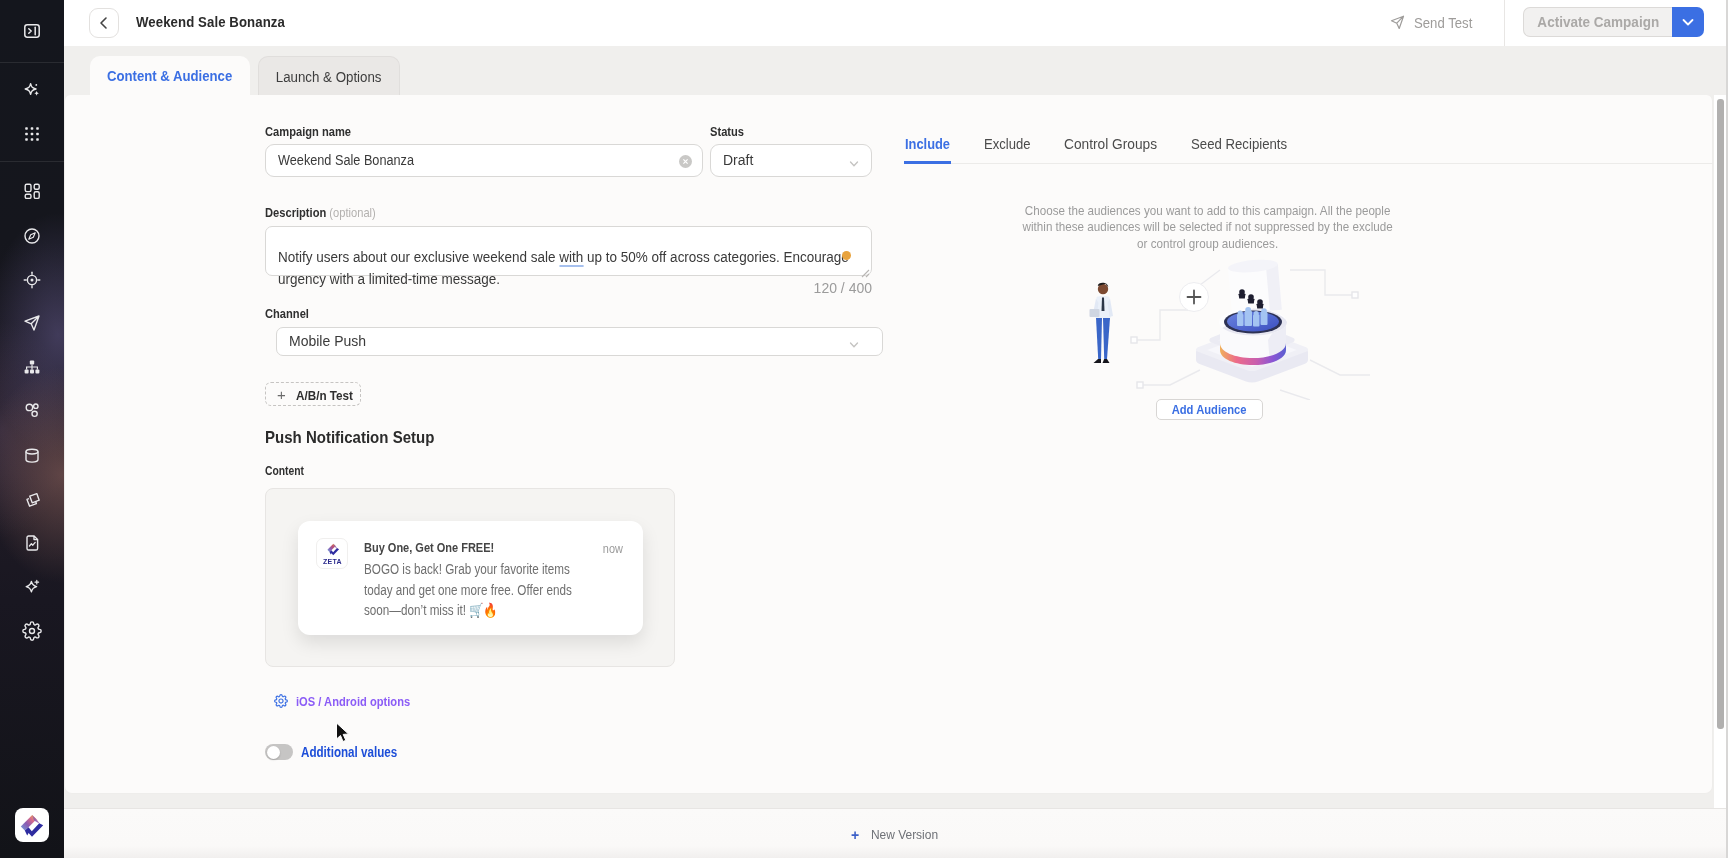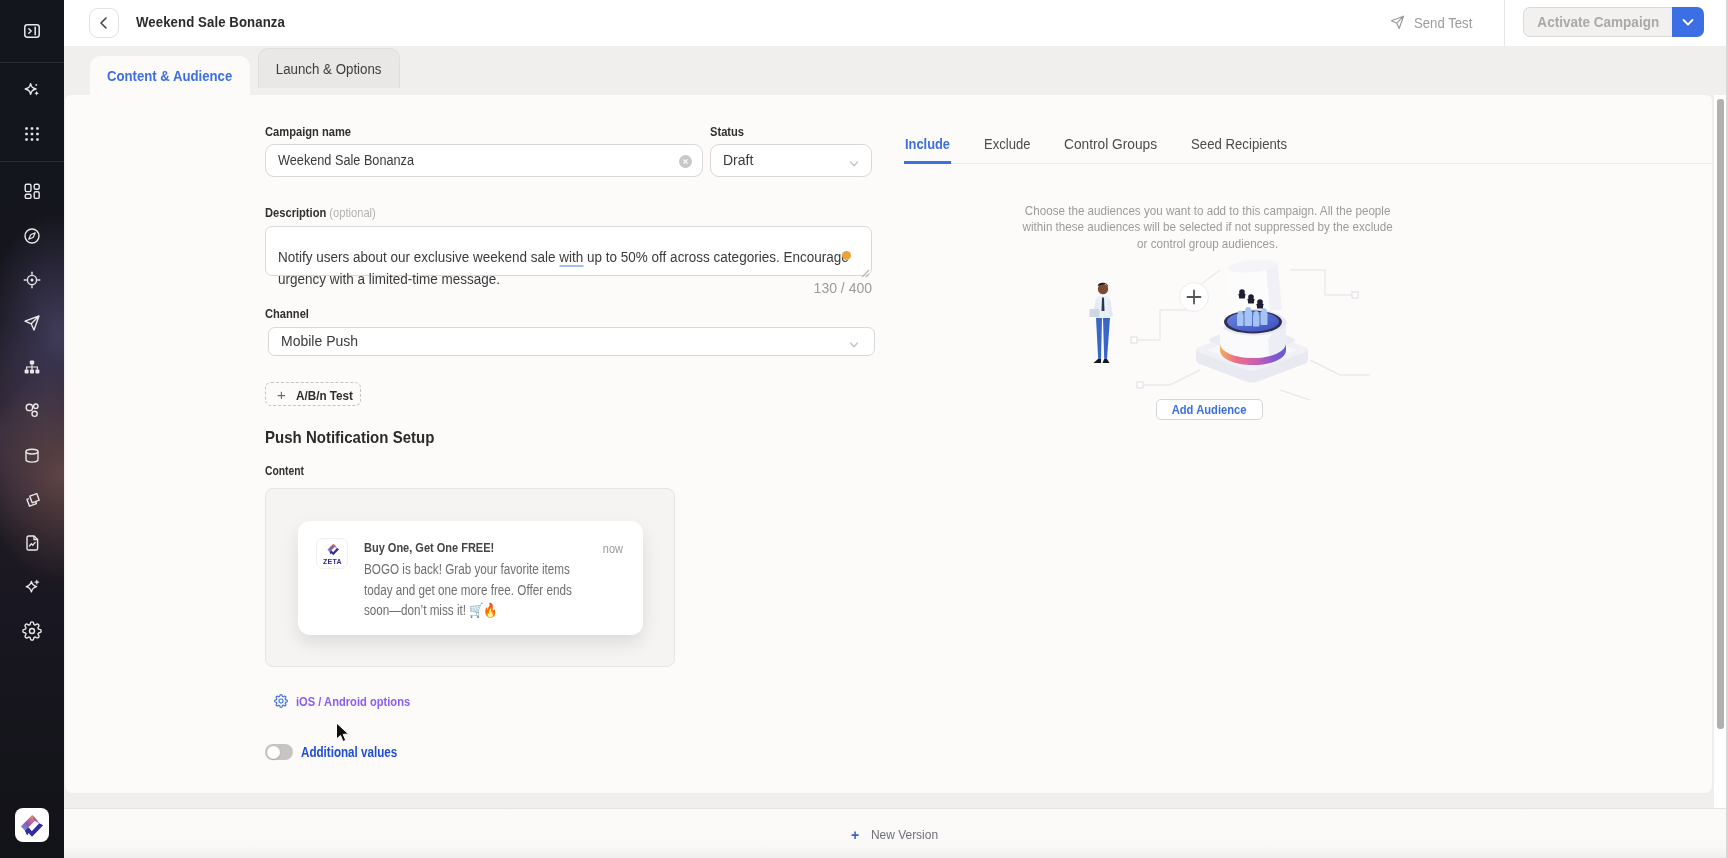--- a/index.html
+++ b/index.html
@@ -29,21 +29,21 @@
   #backbtn { left:89px; top:8px; width:30px; height:30px; border:1px solid #e3e1df; border-radius:9px; background:#fff; }
   #title { left:136px; top:14px; font-size:14px; font-weight:bold; color:#2b2b2b; letter-spacing:0.1px; }
   #sendtest { left:1414px; top:15px; font-size:14px; color:#9e9c9a; }
   #hdiv { left:1504px; top:0; width:1px; height:46px; background:#e8e6e4; }
   #actbtn { left:1523px; top:7px; width:149px; height:30px; background:#f2f1f0; border:1px solid #dcdad8; border-right:none; border-radius:7px 0 0 7px; color:#aba9a7; font-size:14.5px; font-weight:bold; text-align:center; line-height:28px; }
   #actdrop { left:1672px; top:7px; width:32px; height:30px; background:#3b6fe3; border-radius:0 7px 7px 0; }
 
   
   #tabrow { left:64px; top:46px; width:1664px; height:49px; background:#f0efed; }
   #tab1 { left:90px; top:56px; width:160px; height:40px; background:#fcfbfa; border-radius:10px 10px 0 0; text-align:center; line-height:40px; font-size:14px; font-weight:bold; color:#3b6fe3; }
-  #tab2 { left:258px; top:48px; width:142px; height:40px; background:#eae8e6; border:1px solid #e0dedc; border-bottom:none; border-radius:10px 10px 0 0; text-align:center; line-height:40px; font-size:14px; color:#3d3d3d; }
+  #tab2 { left:258px; top:56px; width:142px; height:40px; background:#eae8e6; border:1px solid #e0dedc; border-bottom:none; border-radius:10px 10px 0 0; text-align:center; line-height:40px; font-size:14px; color:#3d3d3d; }
 
   
   #panel { left:64px; top:95px; width:1649px; height:699px; background:#fcfbfa; border:1px solid #eeedeb; border-top:none; border-radius:6px 6px 8px 8px; }
 
   .lbl { position:absolute; font-size:13.5px; font-weight:bold; color:#2f2f2f; }
   .lbl > span.t { display:inline-block; transform:scaleX(0.825); transform-origin:0 50%; white-space:nowrap; }
   .inp { position:absolute; background:#fff; border:1px solid #d9d8d6; border-radius:7px; font-size:14px; color:#3a3a3a; }
   .chev { position:absolute; width:10px; height:10px; }
 
   
@@ -97,24 +97,24 @@
 <div class="chev" style="left:849px; top:155px;"><svg width="10" height="10" viewBox="0 0 10 10">
       <path d="M1.5 3 L5 6.8 L8.5 3" stroke="#c4c3c1" stroke-width="1.3" fill="none" stroke-linecap="round"></path>
     </svg></div>
 
 <div class="lbl" style="left:265px; top:205px;"><span class="t">Description <span style="font-weight:normal; color:#b3b1af;">(optional)</span></span></div>
 <div class="inp" style="left:265px; top:226px; width:607px; height:50px; padding:19px 12px; line-height:22px;"><span class="sx" style="transform:scaleX(0.964);">Notify users about our exclusive weekend sale <span style="border-bottom:2px solid #a6c0ee;">with</span> up to 50% off across categories. Encourage<br>urgency with a limited-time message.</span></div>
 <div class="abs" style="left:842px; top:251px; width:9px; height:9px; border-radius:50%; background:#e8a33d;"></div>
 <div class="abs" style="left:860px; top:264px; width:10px; height:10px;"><svg width="10" height="10" viewBox="0 0 10 10">
       <path d="M9 2 L2 9 M9 6 L6 9" stroke="#b8b6b4" stroke-width="1.1"></path>
     </svg></div>
-<div class="abs" style="left:672px; top:280px; width:200px; text-align:right; font-size:14px; color:#9b9b9b;">130 / 400</div>
+<div class="abs" style="left:672px; top:280px; width:200px; text-align:right; font-size:14px; color:#9b9b9b;">120 / 400</div>
 
 <div class="lbl" style="left:265px; top:306px;"><span class="t">Channel</span></div>
-<div class="inp" style="left:268px; top:327px; width:607px; height:29px; line-height:27px; padding-left:12px;">Mobile Push</div>
+<div class="inp" style="left:276px; top:327px; width:607px; height:29px; line-height:27px; padding-left:12px;">Mobile Push</div>
 <div class="chev" style="left:849px; top:336px;"><svg width="10" height="10" viewBox="0 0 10 10">
       <path d="M1.5 3 L5 6.8 L8.5 3" stroke="#c4c3c1" stroke-width="1.3" fill="none" stroke-linecap="round"></path>
     </svg></div>
 
 <div class="abs" style="left:265px; top:382px; width:96px; height:24px; border:1px dashed #c6c4c2; border-radius:6px; background:#fcfbfa;">
   <span style="position:absolute; left:11px; top:3px; font-size:15px; color:#6b6b6b;">+</span>
   <span class="sx" style="position:absolute; left:30px; top:5px; font-size:13px; font-weight:bold; color:#2f2f2f; transform:scaleX(0.90);">A/B/n Test</span>
 </div>
 
 <div class="abs" style="left:265px; top:428px; font-size:16.5px; font-weight:bold; color:#2b2b2b;"><span class="sx" style="transform:scaleX(0.91);">Push Notification Setup</span></div>

